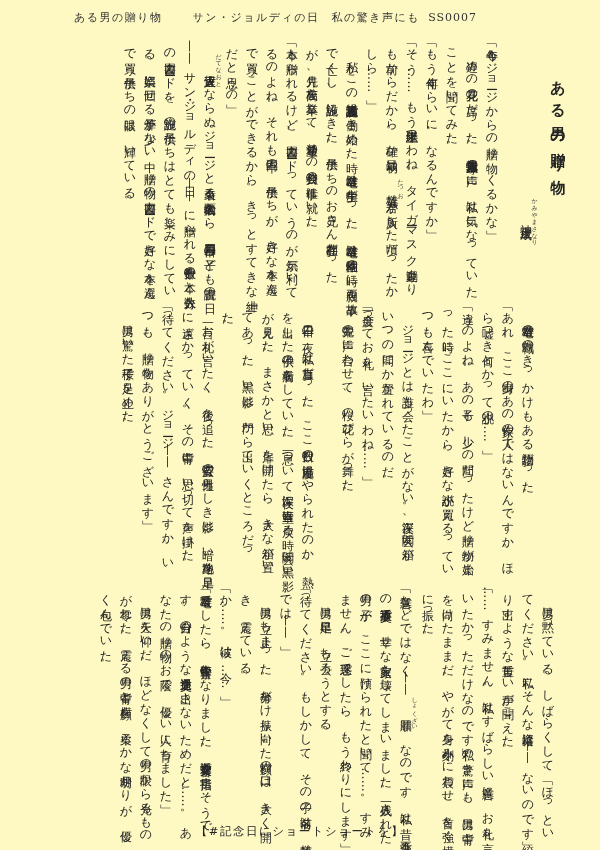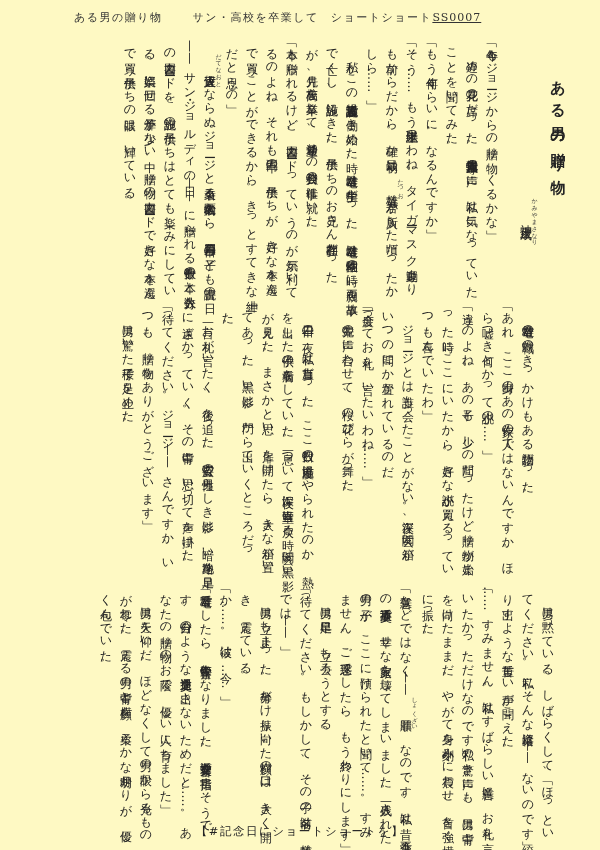--- a/index.html
+++ b/index.html
@@ -10,21 +10,21 @@
   }
   
   .header{
     position:absolute;top:8px;left:0;right:0;height:18px;
     display:flex;align-items:center;
     font-size:11px;color:#333;letter-spacing:1.5px;white-space:nowrap;
   }
   .header .h-work{margin-left:74px;}
   .header .h-event{margin-left:30px;}
   .header .h-genre{margin-left:12px;}
-  .header .h-code{margin-left:0;letter-spacing:1px;text-decoration:underline;}
+  .header .h-code{margin-left:8px;letter-spacing:1px;}
   
   .band{
     position:absolute;left:14px;right:14px;
     writing-mode:vertical-rl;text-orientation:mixed;
     font-size:12px;line-height:20px;letter-spacing:0.3px;
     color:#242424;
   }
   .band p{margin:0;}
   #band1{top:40px;height:258px;padding-right:18px;}
   #band2{top:304px;height:268px;padding-right:48px;}
@@ -46,22 +46,22 @@
     text-align:center;font-size:11.5px;letter-spacing:1.5px;color:#242424;
   }
 </style>
 </head>
 <body>
 
 <div class="page">
 
   <div class="header">
     <span class="h-work">ある男の贈り物</span>
-    <span class="h-event">サン・高校を卒業して</span>
-    <span class="h-genre">ショートショート</span>
+    <span class="h-event">サン・ジョルディの日</span>
+    <span class="h-genre">私の驚き声にも</span>
     <span class="h-code">SS0007</span>
   </div>
 
   <div class="band" id="band1">
     <p class="story-title">ある男の贈り物</p>
     <p class="author"><ruby>神家正成<rt>かみやまさなり</rt></ruby></p>
     <p>「今年もジョージからの贈り物、くるかな」</p>
     <p>　遅めの花見の席だった。先輩児童指導員の声に、私は気になっていたことを聞いてみた。</p>
     <p>「もう何年くらいに、なるんですか」</p>
     <p>「そう……もう十年以上経つわね。タイガーマスク運動よりも前からだから。確か最初は、<ruby>竜雄<rt>たつお</rt></ruby>君が入所した頃だったかしら……」</p>

